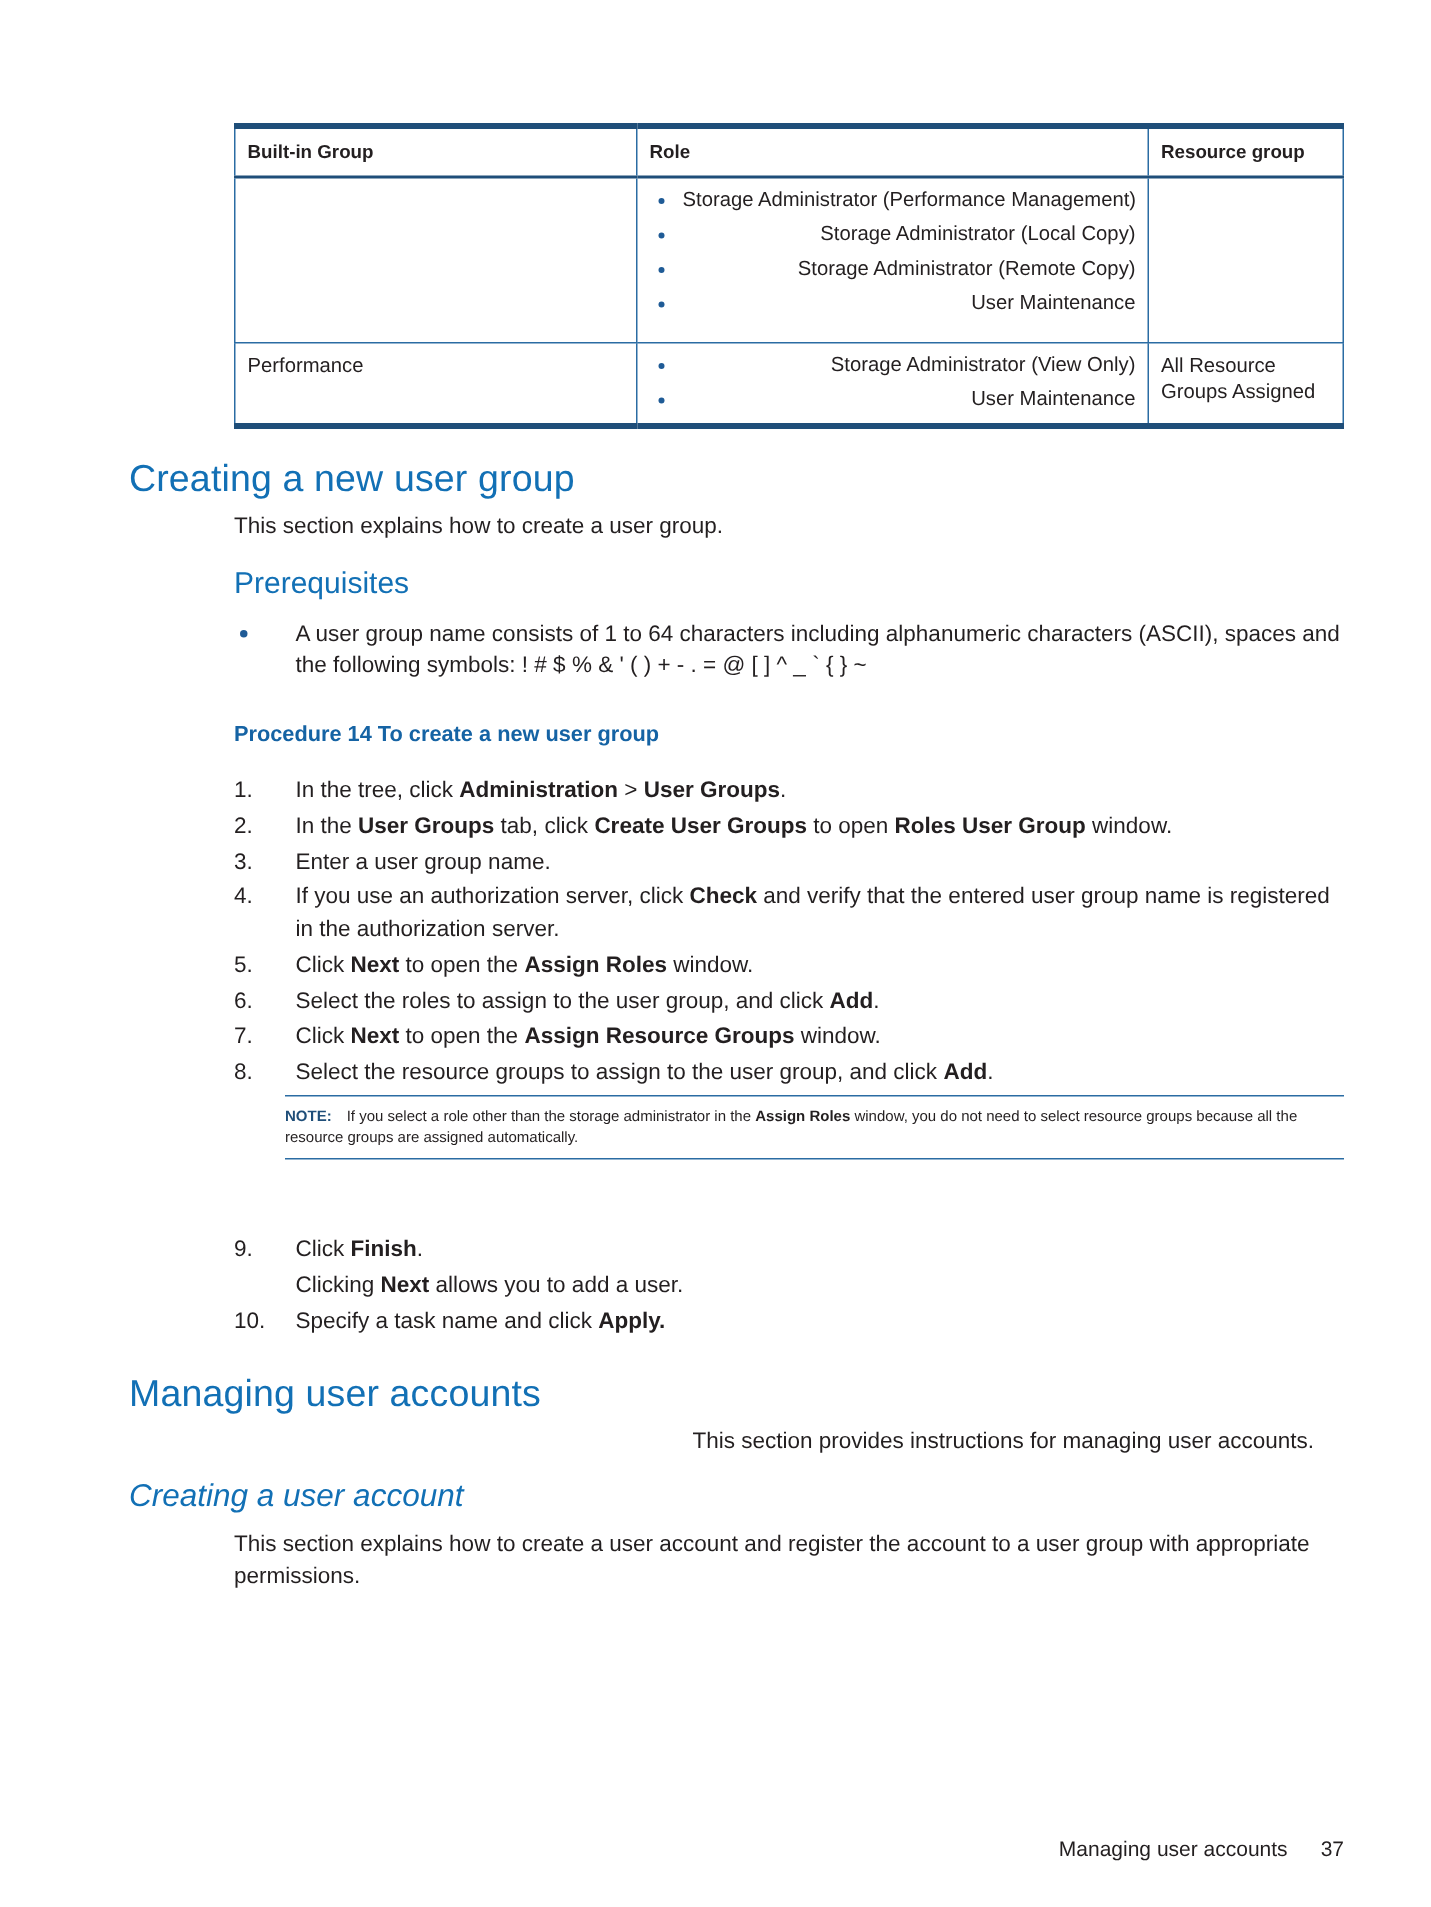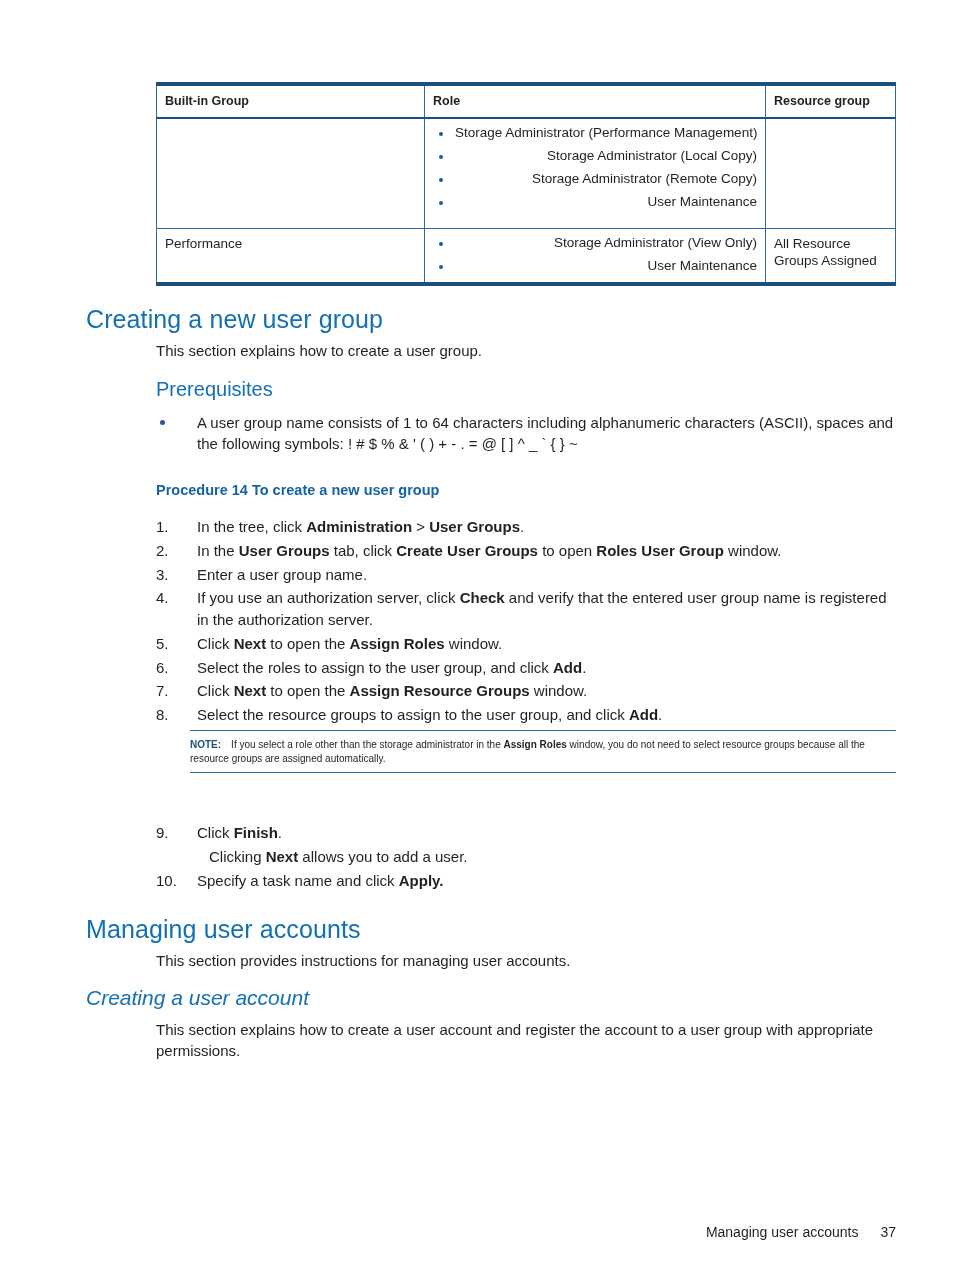--- a/index.html
+++ b/index.html
@@ -194,21 +194,21 @@
   }
   .steps > li > .num {
     position: absolute;
     left: 0;
     top: 0;
     width: 30px;
     text-align: left;
     font-size: 15px;
   }
   .sub-para {
-    margin: 2px 0 2px 12px;
+    margin: 2px 0 2px 0;
     font-size: 15px;
     line-height: 1.45;
   }
 
   
   .note-block {
     position: absolute;
     left: 190px;
     width: 706px;
   }
@@ -353,21 +353,21 @@
       <div class="sub-para">Clicking <b>Next</b> allows you to add a user.</div>
     </li>
     <li>
       <span class="num">10.</span>
       <span>Specify a task name and click <b>Apply.</b></span>
     </li>
   </ol>
 
   <h1 class="sec-h1" style="top:915px;">Managing user accounts</h1>
 
-  <p class="body" style="top:950px; width:720px;">This section provides instructions for managing user accounts.</p>
+  <p class="body" style="top:950px; width:720px;text-align:right;">This section provides instructions for managing user accounts.</p>
 
   <h2 class="sec-h2" style="top:986px;font-style:italic;">Creating a user account</h2>
 
   <p class="body" style="top:1019px; width:734px;">This section explains how to create a user account and register the account to a user group with appropriate permissions.</p>
 
   <div class="footer">
     <span>Managing user accounts</span><span class="fpage">37</span>
   </div>
 
 </div>

